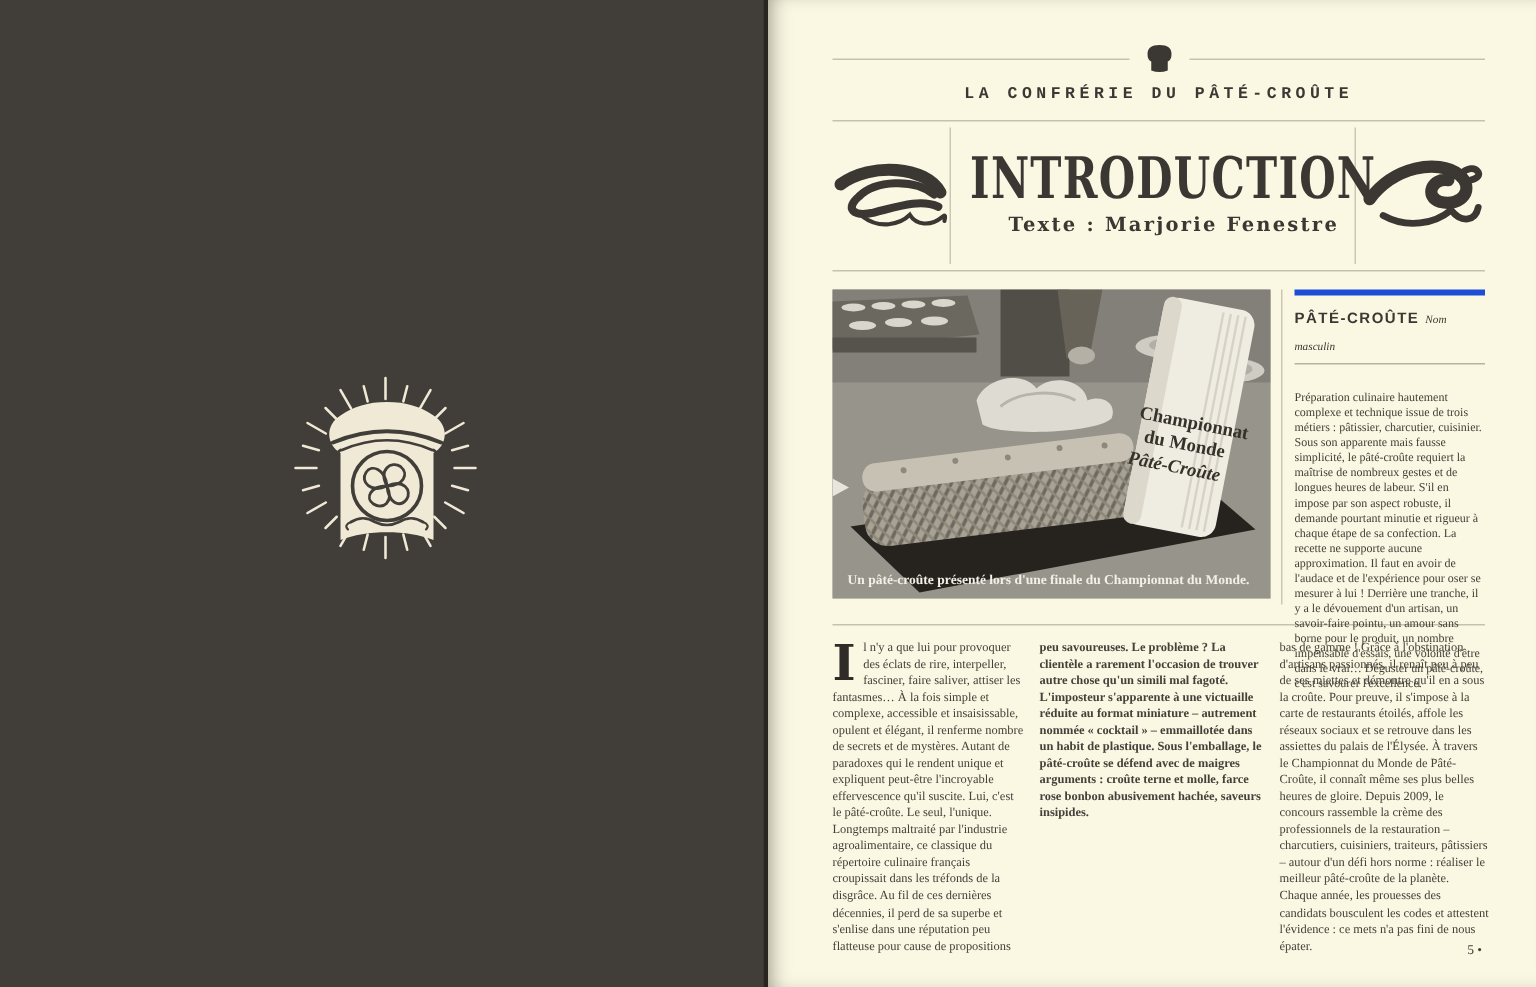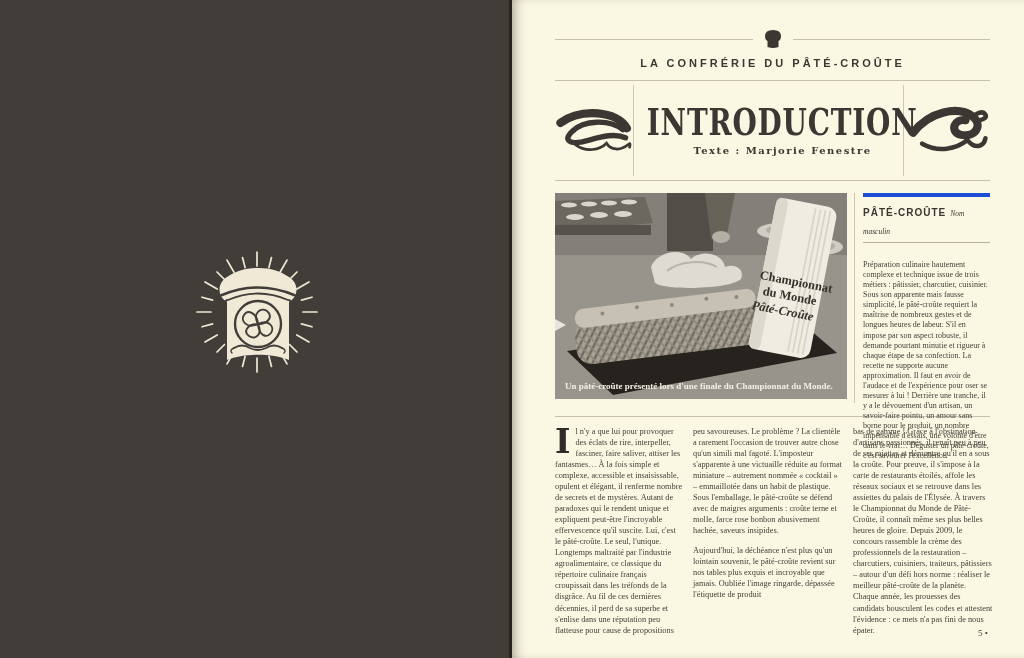--- a/index.html
+++ b/index.html
@@ -17,52 +17,52 @@
     width:512px;height:658px;background:#faf7e3;position:relative;flex:none;
     box-shadow:inset 8px 0 14px -8px rgba(40,35,25,.55);
     box-sizing:border-box;padding:0 34px 0 43px;color:#3b3833;
   }
   .rule{border:none;border-top:1px solid #c6c1ae;margin:0;}
   
   .kicker-block{padding-top:26px;}
   .icon-row{display:flex;align-items:center;gap:8px;height:26px;}
   .icon-row .line{flex:1;height:1px;background:#c6c1ae;}
   .kicker{
-    text-align:center;font-family:Liberation Sans, sans-serif;font-weight:bold;
+    text-align:center;font-family:Liberation Mono, monospace;font-weight:bold;
     font-size:11px;letter-spacing:3px;margin-top:5px;margin-bottom:11px;color:#3b3833;
   }
   
   .intro-block{height:99px;display:flex;align-items:stretch;}
   .ribbon{flex:none;display:flex;align-items:center;}
   .vline{width:1px;background:#ccc7b4;margin:4px 0;}
   .title-center{flex:1;display:flex;flex-direction:column;align-items:center;justify-content:center;min-width:0;margin-left:28px;}
   .intro-title{
     font-family:"DejaVu Serif",serif;font-weight:700;font-size:34px;line-height:1;
     letter-spacing:1px;white-space:nowrap;transform:scale(.82,1.12);color:#3b3833;
   }
   .byline{
-    font-family:"DejaVu Serif",serif;font-weight:700;font-size:10px;
+    font-family:"DejaVu Serif",serif;font-weight:700;font-size:13px;
     letter-spacing:1.5px;margin-top:6px;color:#3b3833;
   }
   
   .middle{display:flex;margin-top:12px;height:210px;}
   .photo-wrap{width:292px;height:206px;flex:none;position:relative;background:#97948b;}
   .sidebar{flex:1;margin-left:7px;border-left:1px solid #ccc7b4;padding-left:8px;}
   .sidebar-head{border-top:4px solid #1d4ed8;border-bottom:1px solid #b7b2a0;padding:5px 0 4px 0;}
   .term{font-family:"Liberation Sans",sans-serif;font-weight:bold;font-size:10px;letter-spacing:1px;}
   .gender{font-style:italic;font-size:7.5px;font-family:"Liberation Serif",serif;font-weight:normal;}
   .definition{font-size:8px;line-height:1.26;margin-top:17px;color:#45413a;}
   .rule-mid{margin-top:13px;}
   
   .columns{display:flex;gap:10px;margin-top:9px;}
   .col{font-size:8.3px;line-height:1.33;color:#45413a;}
   .col1{width:128px;flex:none;}
   .col2{width:150px;flex:none;}
   .col3{width:140px;flex:none;}
-  .col p{margin:0 0 9px 0;}
+  .col p{margin:0 0 9px 0;font-weight:bold;}
   .dropcap{
     float:left;font-family:"DejaVu Serif",serif;font-weight:700;
     font-size:33px;line-height:.83;margin:2px 5px 0 0;color:#2f2c27;
   }
   .page-num{position:absolute;right:36px;bottom:20px;font-size:9px;color:#45413a;}
 </style>
 </head>
 <body>
 
 <div class="left-page">
@@ -237,21 +237,20 @@
   </div>
 
   <hr class="rule rule-mid">
 
   <div class="columns">
     <div class="col col1">
       <span class="dropcap">I</span><span>l n'y a que lui pour provoquer des éclats de rire, interpeller, fasciner, faire saliver, attiser les fantasmes… À la fois simple et complexe, accessible et insaisissable, opulent et élégant, il renferme nombre de secrets et de mystères. Autant de paradoxes qui le rendent unique et expliquent peut-être l'incroyable effervescence qu'il suscite. Lui, c'est le pâté-croûte. Le seul, l'unique. Longtemps maltraité par l'industrie agroalimentaire, ce classique du répertoire culinaire français croupissait dans les tréfonds de la disgrâce. Au fil de ces dernières décennies, il perd de sa superbe et s'enlise dans une réputation peu flatteuse pour cause de propositions</span>
     </div>
     <div class="col col2">
       <p>peu savoureuses. Le problème ? La clientèle a rarement l'occasion de trouver autre chose qu'un simili mal fagoté. L'imposteur s'apparente à une victuaille réduite au format miniature – autrement nommée « cocktail » – emmaillotée dans un habit de plastique. Sous l'emballage, le pâté-croûte se défend avec de maigres arguments : croûte terne et molle, farce rose bonbon abusivement hachée, saveurs insipides.</p>
-      <p>Aujourd'hui, la déchéance n'est plus qu'un lointain souvenir, le pâté-croûte revient sur nos tables plus exquis et incroyable que jamais. Oubliée l'image ringarde, dépassée l'étiquette de produit</p>
     </div>
     <div class="col col3">
       <span>bas de gamme ! Grâce à l'obstination d'artisans passionnés, il renaît peu à peu de ses miettes et démontre qu'il en a sous la croûte. Pour preuve, il s'impose à la carte de restaurants étoilés, affole les réseaux sociaux et se retrouve dans les assiettes du palais de l'Élysée. À travers le Championnat du Monde de Pâté-Croûte, il connaît même ses plus belles heures de gloire. Depuis 2009, le concours rassemble la crème des professionnels de la restauration – charcutiers, cuisiniers, traiteurs, pâtissiers – autour d'un défi hors norme : réaliser le meilleur pâté-croûte de la planète. Chaque année, les prouesses des candidats bousculent les codes et attestent l'évidence : ce mets n'a pas fini de nous épater.</span>
     </div>
   </div>
 
   <div class="page-num">5 •</div>
 </div>
 
 </body></html>

